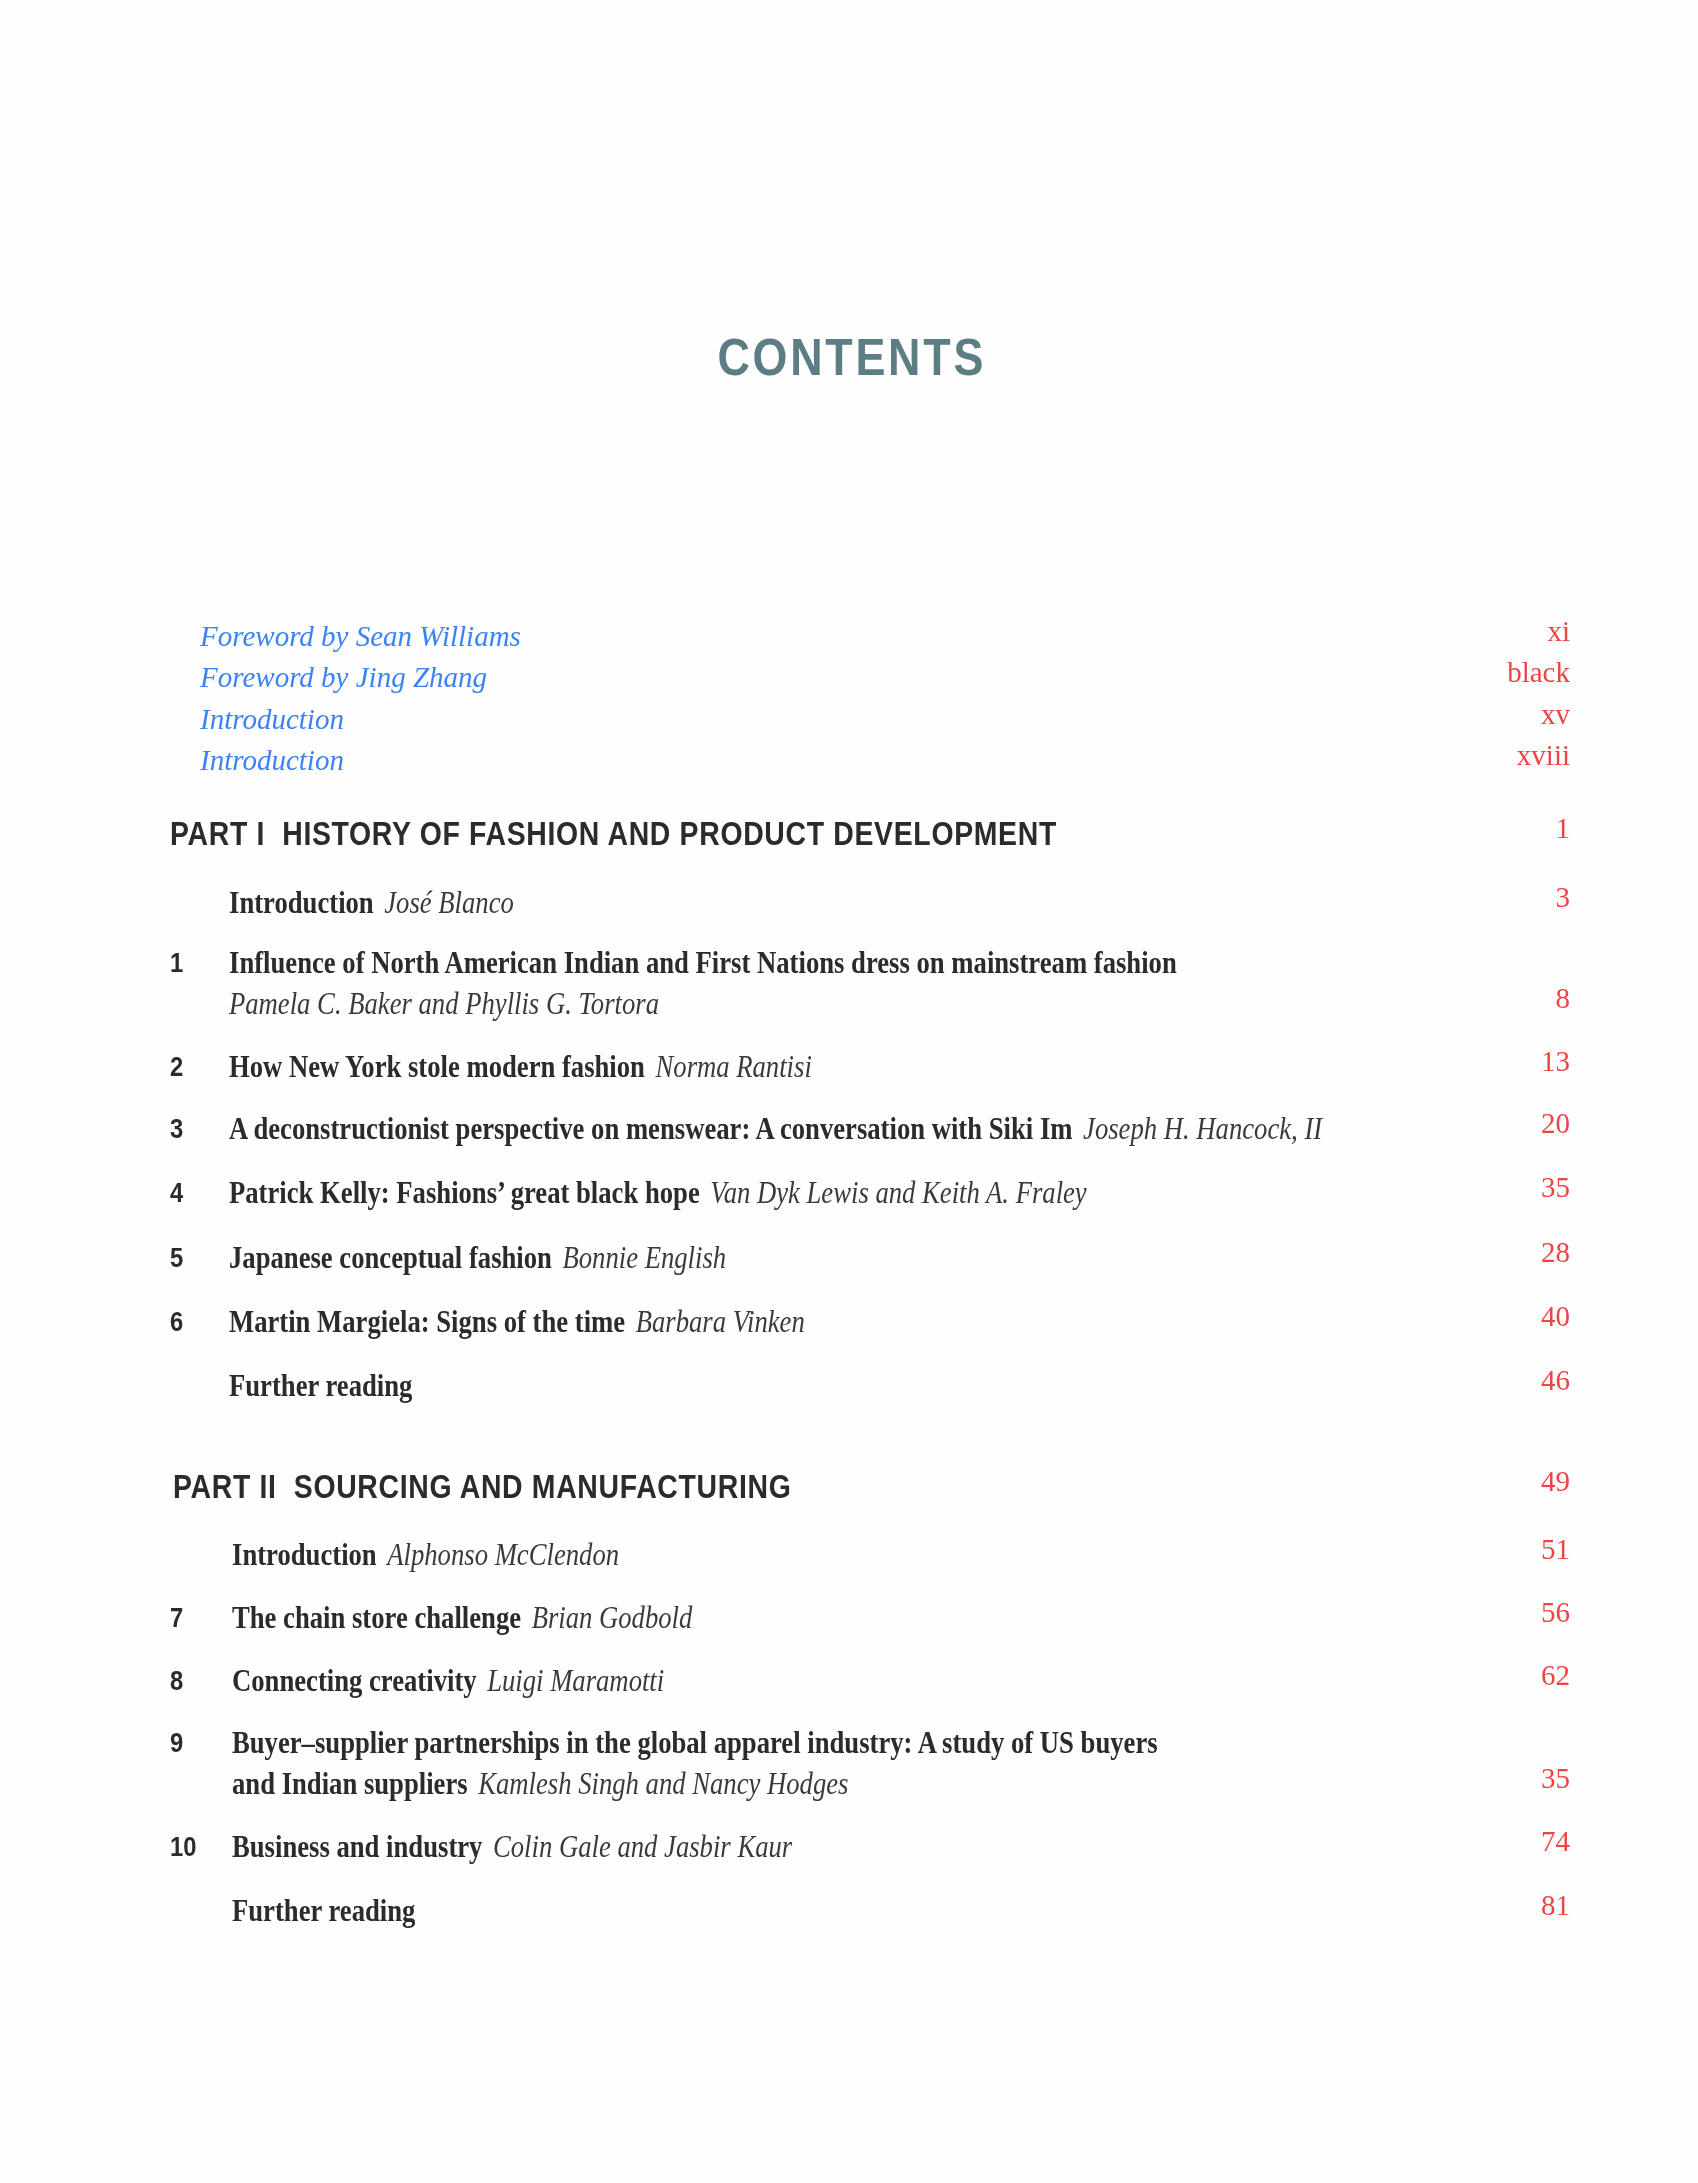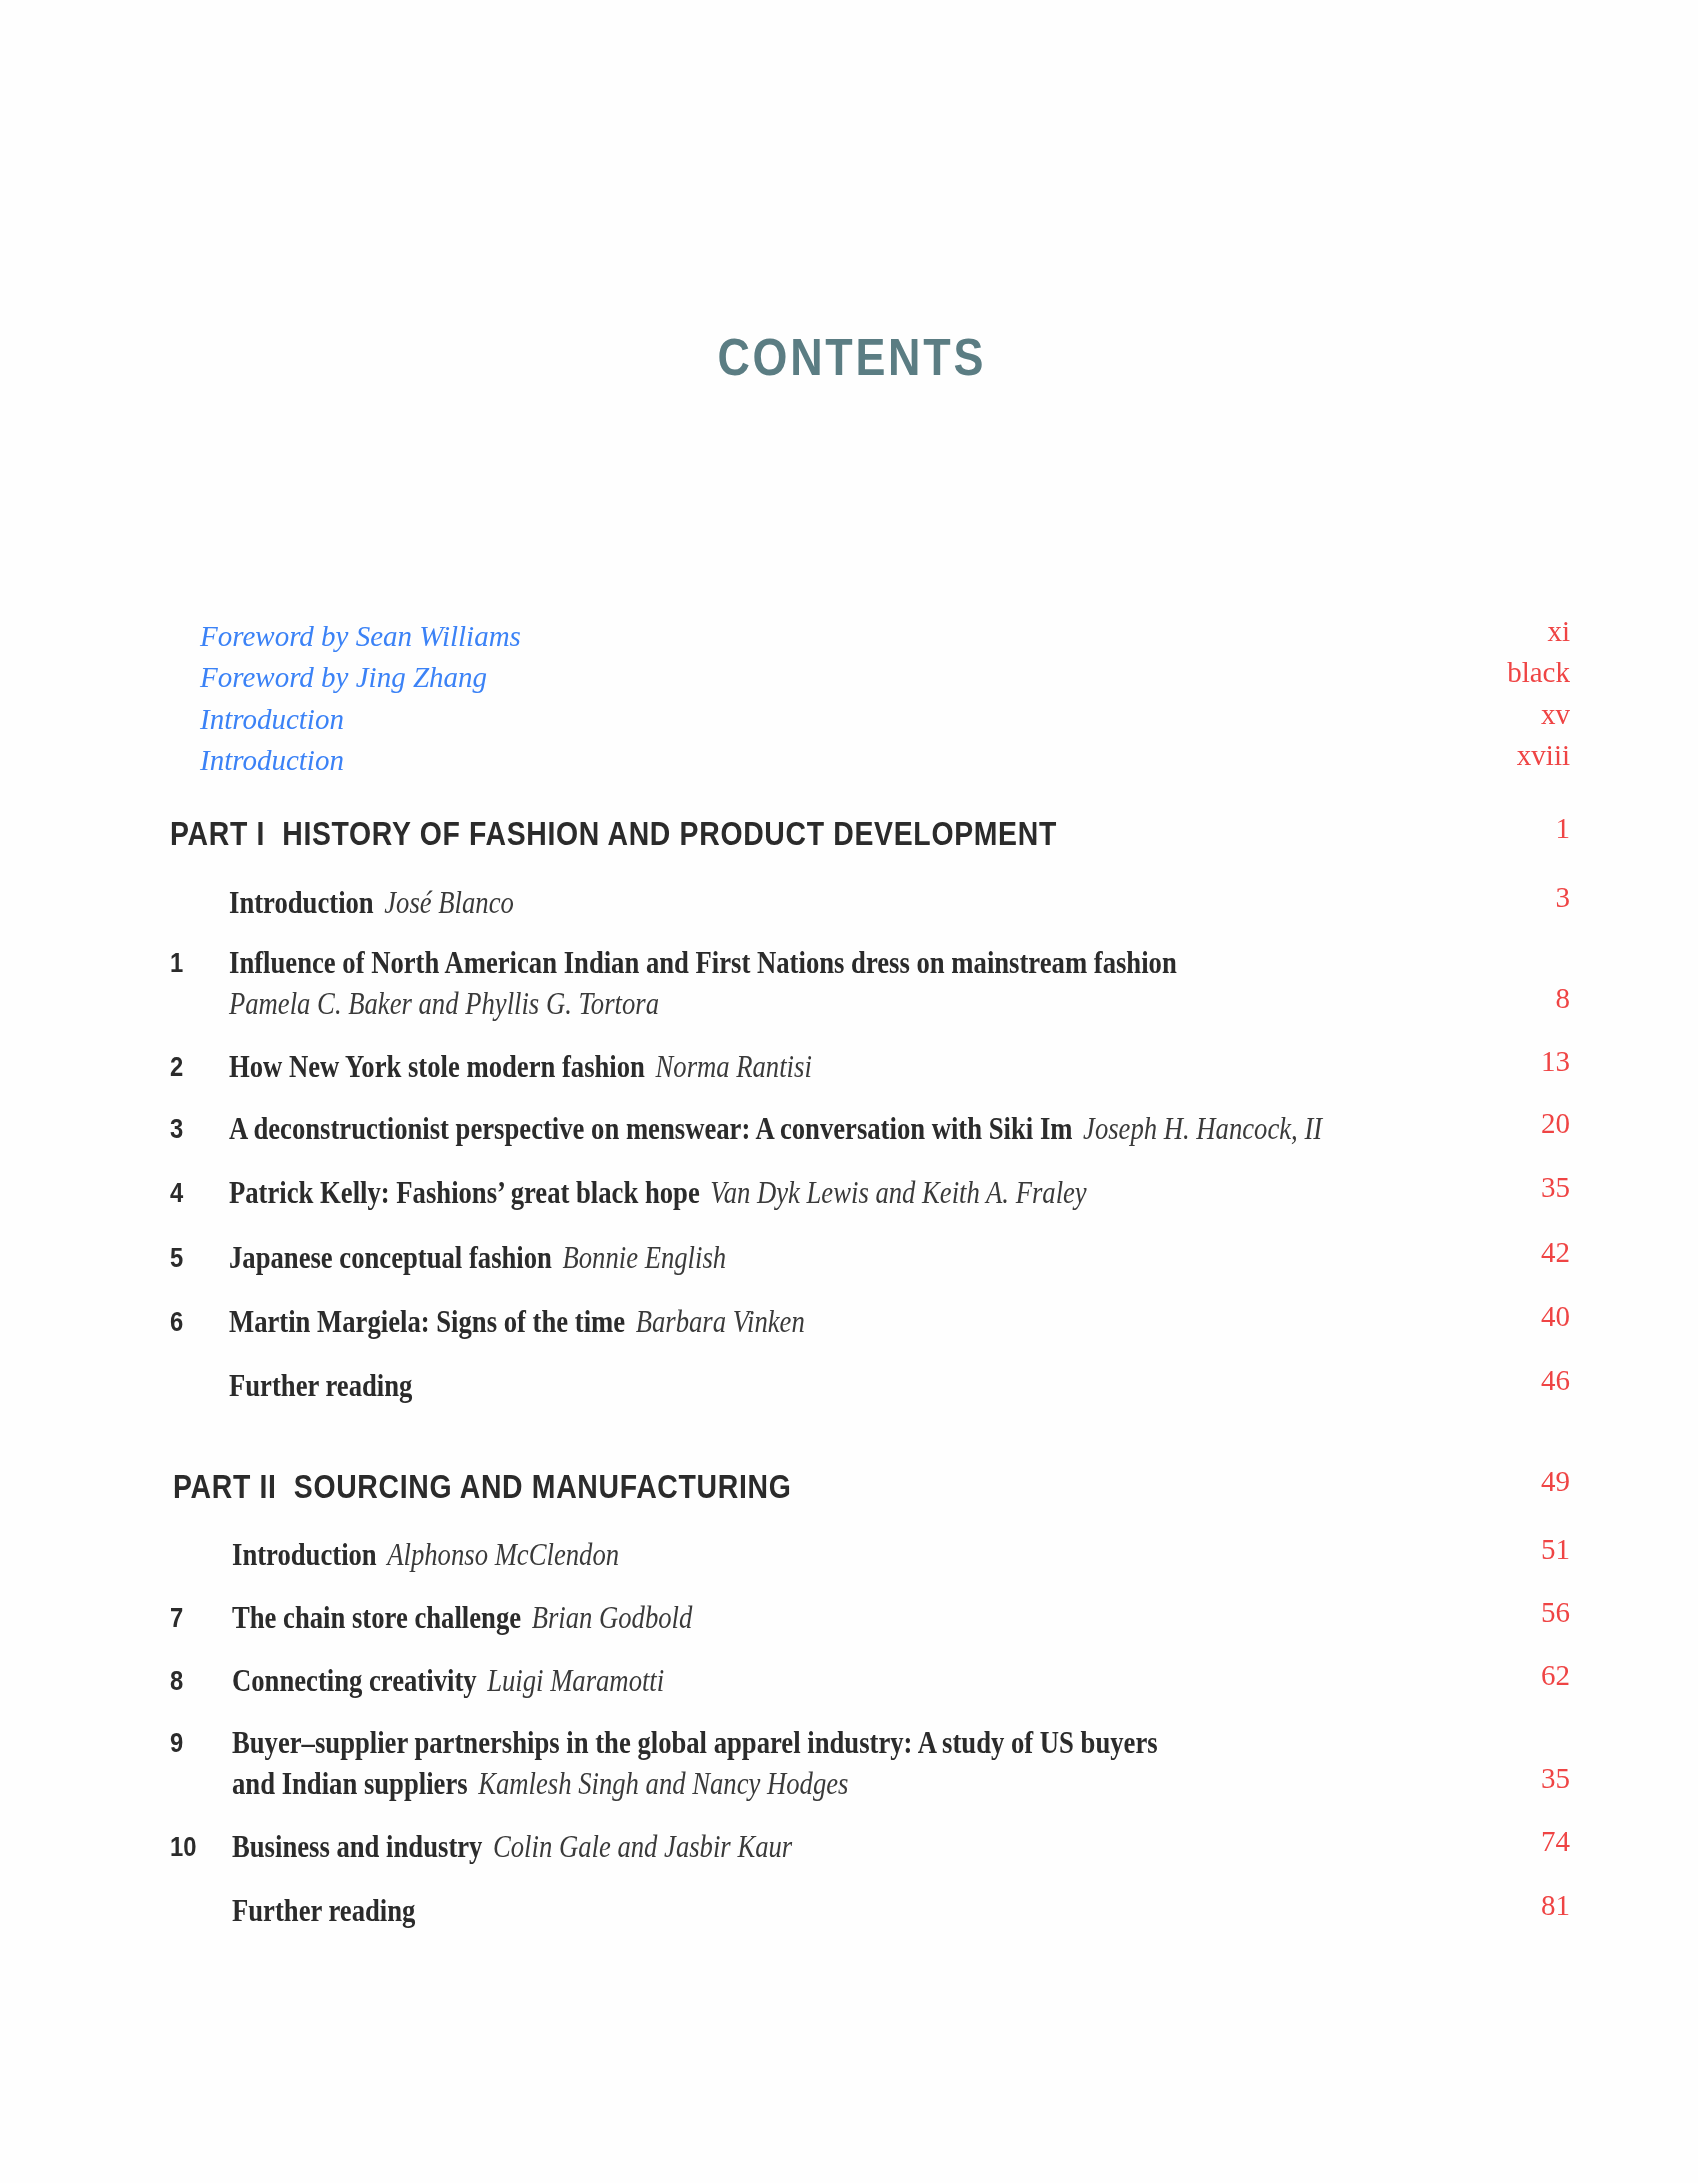--- a/index.html
+++ b/index.html
@@ -119,21 +119,21 @@
       <span class="t">Patrick Kelly: Fashions’ great black hope</span><span class="a">Van Dyk Lewis and Keith A. Fraley</span>
     </span>
     <span class="num-r">35</span>
   </div>
 
   <div class="row" style="top:1237px">
     <span class="chnum">5</span>
     <span class="entry">
       <span class="t">Japanese conceptual fashion</span><span class="a">Bonnie English</span>
     </span>
-    <span class="num-r">42</span>
+    <span class="num-r">28</span>
   </div>
 
   <div class="row" style="top:1301px">
     <span class="chnum">6</span>
     <span class="entry">
       <span class="t">Martin Margiela: Signs of the time</span><span class="a">Barbara Vinken</span>
     </span>
     <span class="num-r">40</span>
   </div>
 

